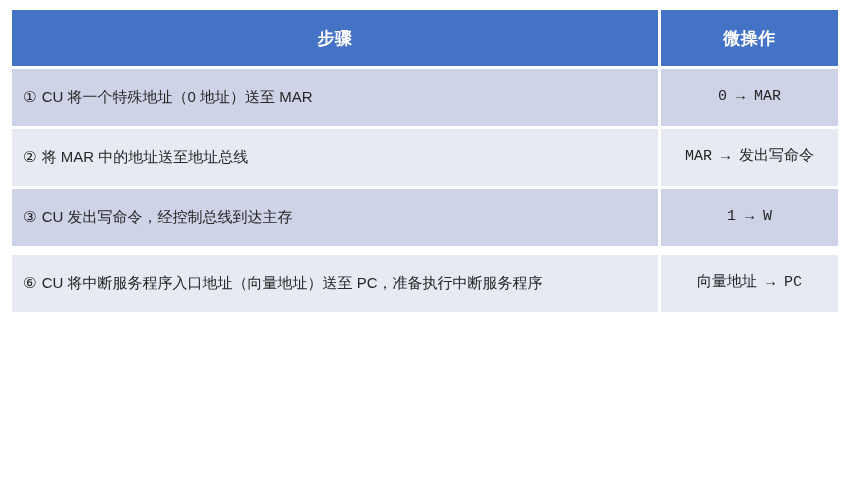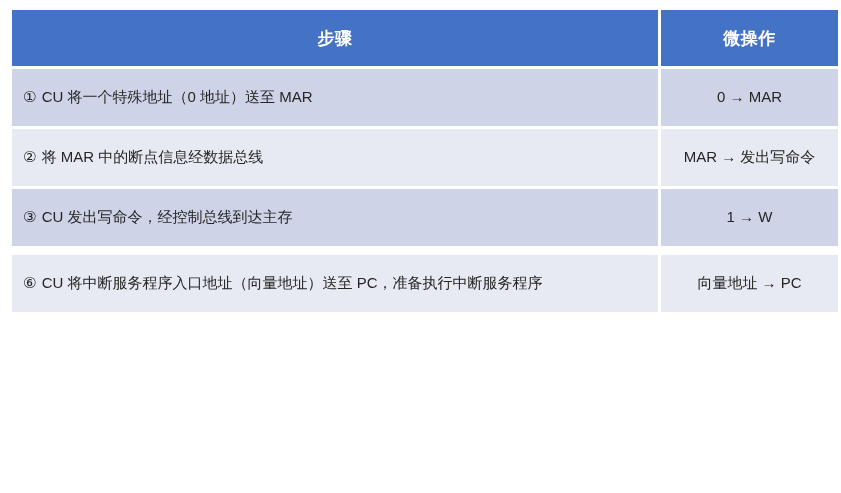--- a/index.html
+++ b/index.html
@@ -71,21 +71,21 @@
   tbody td.divider-cell {
     background: #ffffff;
   }
 
   tbody tr.row-odd  td.cell-step,
   tbody tr.row-odd  td.cell-micro { background: #ced3e7; }
   tbody tr.row-even td.cell-step,
   tbody tr.row-even td.cell-micro { background: #e7eaf3; }
 
   td.cell-step  { text-align: left;  padding-left: 11px; white-space: nowrap; }
-  td.cell-micro { text-align: center; white-space: nowrap; }
+  td.cell-micro { text-align: center; white-space: nowrap; font-family: Liberation Mono, monospace; }
 
   .marker { margin-right: 1px; }
 </style>
 </head>
 <body>
 
 <div id="table-wrap">
   <table class="steps-table">
     <colgroup>
       <col class="col-step">
@@ -109,21 +109,21 @@
           <td class="cell-step"><span class="marker">①</span> <span>CU 将一个特殊地址（0 地址）送至 MAR</span></td>
           <td class="divider-cell"></td>
           <td class="cell-micro">0 → MAR</td>
         </tr>
         <tr class="spacer-row">
           <td></td>
           <td></td>
           <td></td>
         </tr>
         <tr class="table-row row-even">
-          <td class="cell-step"><span class="marker">②</span> <span>将 MAR 中的断点信息经数据总线</span></td>
+          <td class="cell-step"><span class="marker">②</span> <span>将 MAR 中的地址送至地址总线</span></td>
           <td class="divider-cell"></td>
           <td class="cell-micro">MAR → 发出写命令</td>
         </tr>
         <tr class="spacer-row">
           <td></td>
           <td></td>
           <td></td>
         </tr>
         <tr class="table-row row-odd">
           <td class="cell-step"><span class="marker">③</span> <span>CU 发出写命令，经控制总线到达主存</span></td>

